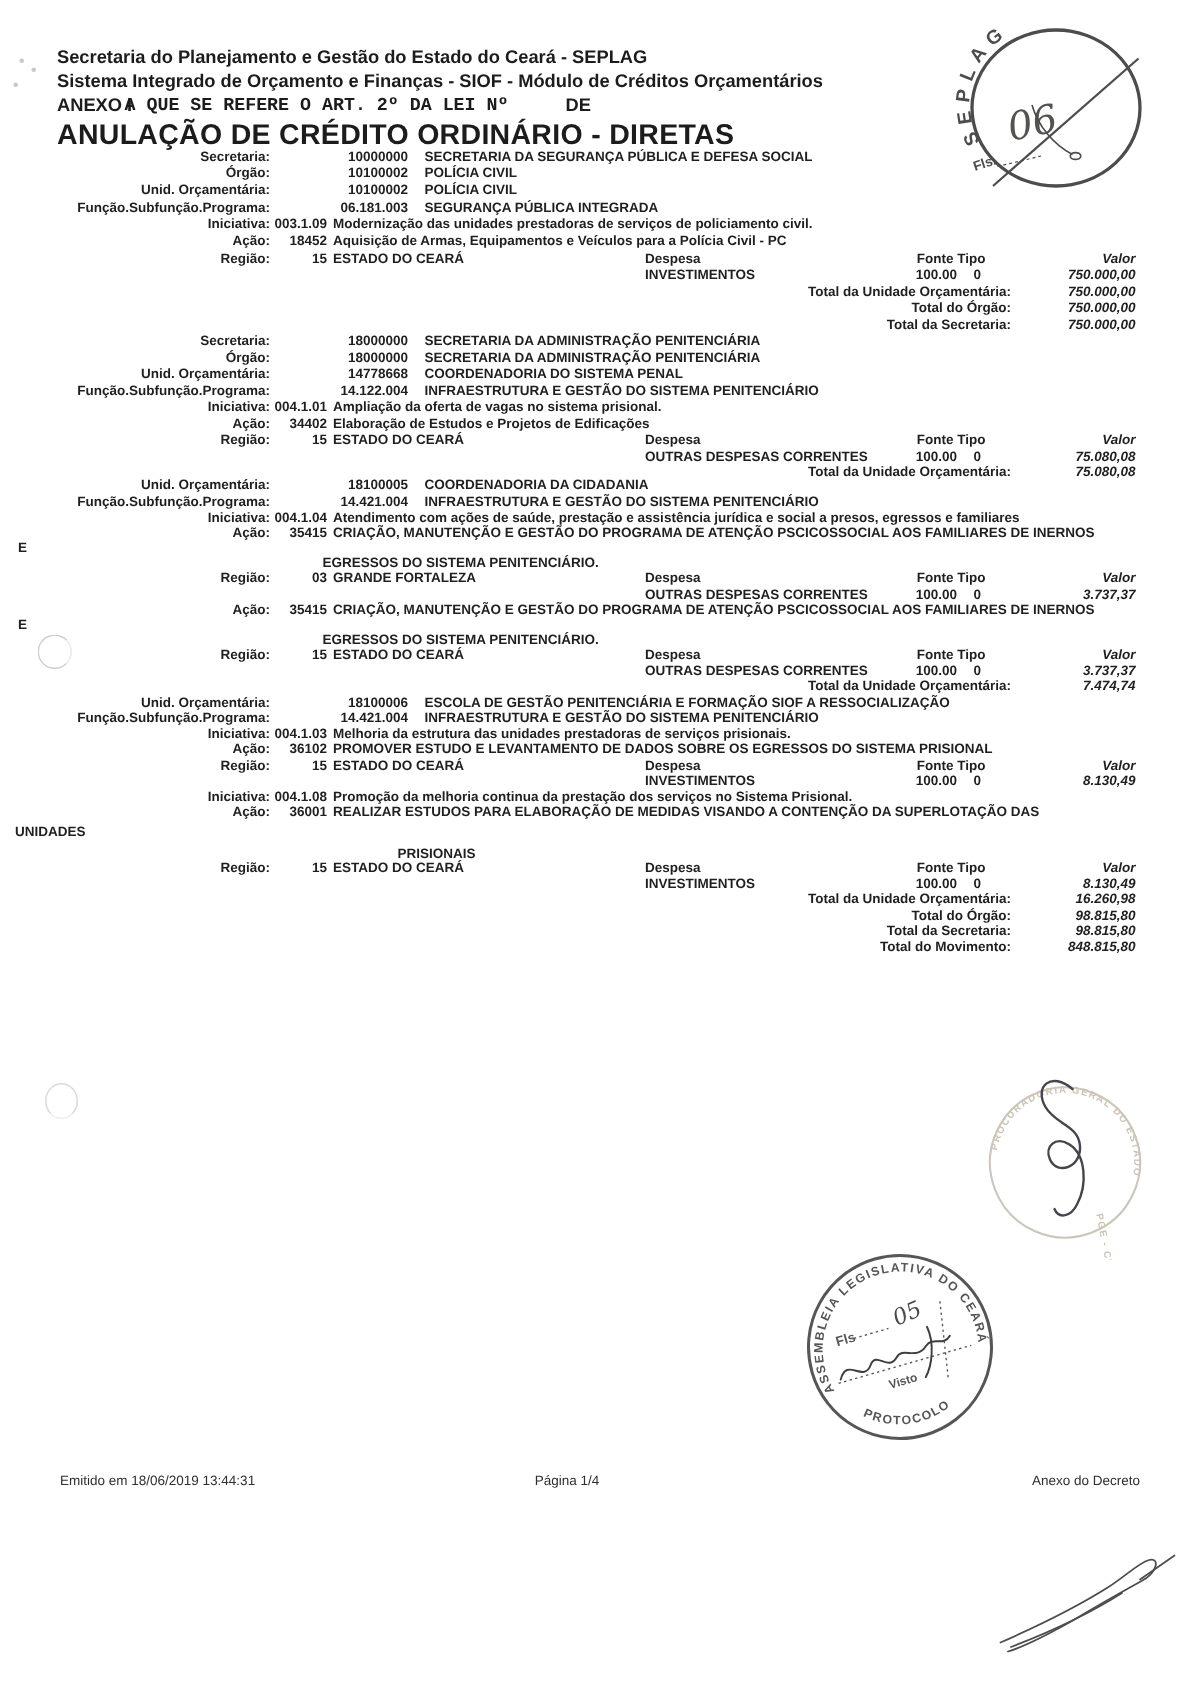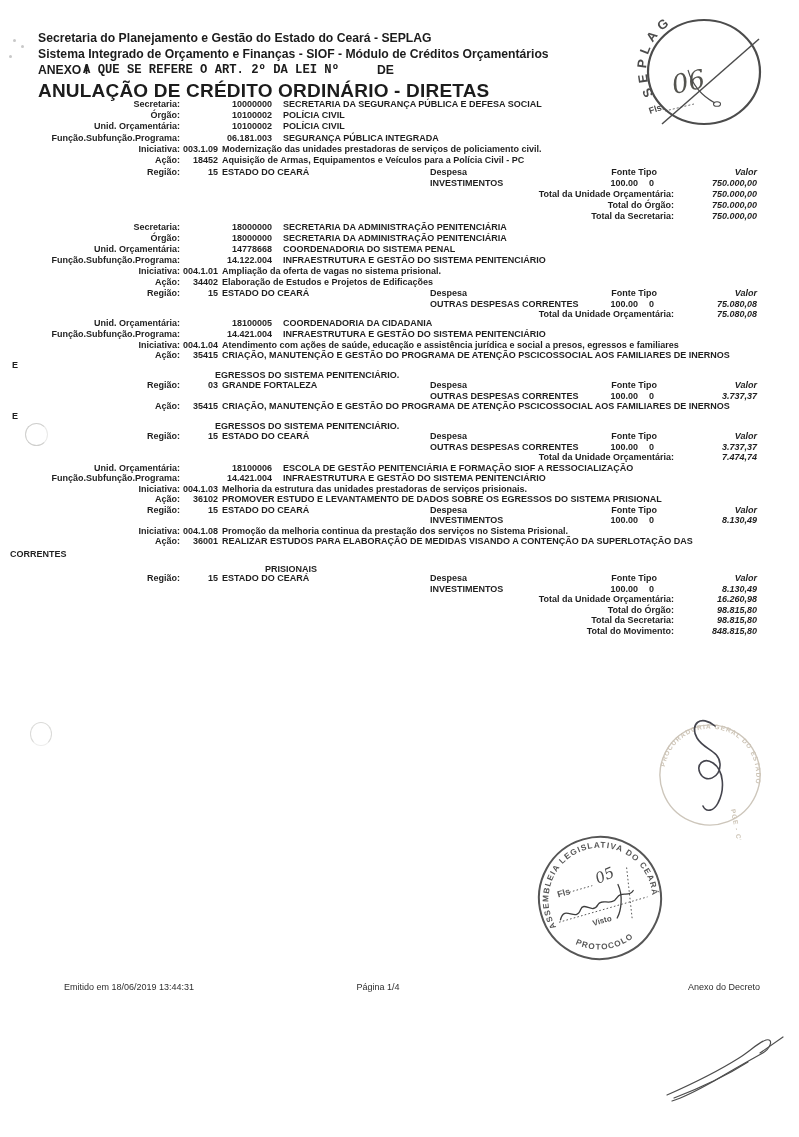--- a/index.html
+++ b/index.html
@@ -26,21 +26,21 @@
   .margin-word{left:12px;}
   .cont{left:215px;}
   .despesa-c{left:430px;}
   .fonte-h{left:557px;width:100px;text-align:right;}
   .fonte-v{left:538px;width:100px;text-align:right;}
   .tipo-v{left:604px;width:50px;text-align:right;}
   .valor-c{left:637px;width:120px;text-align:right;font-style:italic;}
   .total-l{left:414px;width:260px;text-align:right;}
   
   .footer-item{position:absolute;top:982px;font-size:9px;color:#2e2e2e;white-space:nowrap;}
-  .f-left{left:40px;margin-left:24px;}
+  .f-left{left:40px;}
   .f-center{left:258px;width:240px;text-align:center;}
   .f-right{right:39px;text-align:right;}
   
   .stamp{position:absolute;}
   .stamp-seplag{left:628px;top:10px;}
   .stamp-pge{left:645px;top:710px;}
   .stamp-alce{left:522px;top:820px;}
   .sig-br{left:660px;top:1030px;}
   .st-ring{fill:none;stroke:#4c4c4c;stroke-width:2.2;}
   .st-arc{font-family:"Liberation Sans",sans-serif;font-weight:700;font-size:13px;fill:#4c4c4c;letter-spacing:5px;}
@@ -191,21 +191,21 @@
         <span class="desc-a">COORDENADORIA DA CIDADANIA</span>
       </div>
       <div class="row" style="top: 329px;">
         <span class="lbl">Função.Subfunção.Programa:</span>
         <span class="code-a">14.421.004</span>
         <span class="desc-a">INFRAESTRUTURA E GESTÃO DO SISTEMA PENITENCIÁRIO</span>
       </div>
       <div class="row" style="top: 340px;">
         <span class="lbl">Iniciativa:</span>
         <span class="code-b">004.1.04</span>
-        <span class="desc-b">Atendimento com ações de saúde, educação e assistência jurídica e social a presos, egressos e familiares</span>
+        <span class="desc-b">Atendimento com ações de saúde, prestação e assistência jurídica e social a presos, egressos e familiares</span>
       </div>
       <div class="row" style="top: 350px;">
         <span class="lbl">Ação:</span>
         <span class="code-b">35415</span>
         <span class="desc-b">CRIAÇÃO, MANUTENÇÃO E GESTÃO DO PROGRAMA DE ATENÇÃO PSCICOSSOCIAL AOS FAMILIARES DE INERNOS</span>
       </div>
       <div class="row" style="top: 360px;">
         <span class="margin-word">E</span>
       </div>
       <div class="row" style="top: 370px;">
@@ -292,21 +292,21 @@
         <span class="lbl">Iniciativa:</span>
         <span class="code-b">004.1.08</span>
         <span class="desc-b">Promoção da melhoria continua da prestação dos serviços no Sistema Prisional.</span>
       </div>
       <div class="row" style="top: 536px;">
         <span class="lbl">Ação:</span>
         <span class="code-b">36001</span>
         <span class="desc-b">REALIZAR ESTUDOS PARA ELABORAÇÃO DE MEDIDAS VISANDO A CONTENÇÃO DA SUPERLOTAÇÃO DAS</span>
       </div>
       <div class="row" style="top: 549px;">
-        <span class="margin-word" style="left: 10px;">CORRENTES</span>
+        <span class="margin-word" style="left: 10px;">UNIDADES</span>
       </div>
       <div class="row" style="top: 564px;">
         <span class="cont" style="left: 222px; padding-left: 43px;">PRISIONAIS</span>
       </div>
       <div class="row" style="top: 573px;">
         <span class="lbl">Região:</span>
         <span class="code-b">15</span>
         <span class="desc-b">ESTADO DO CEARÁ</span>
         <span class="despesa-c">Despesa</span>
         <span class="fonte-h">Fonte Tipo</span>

